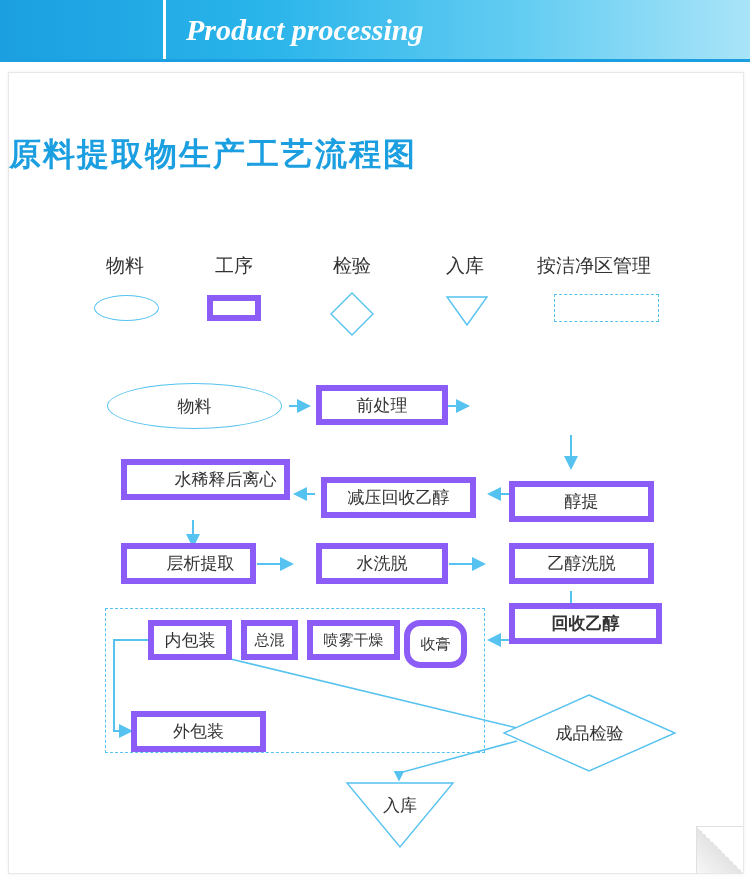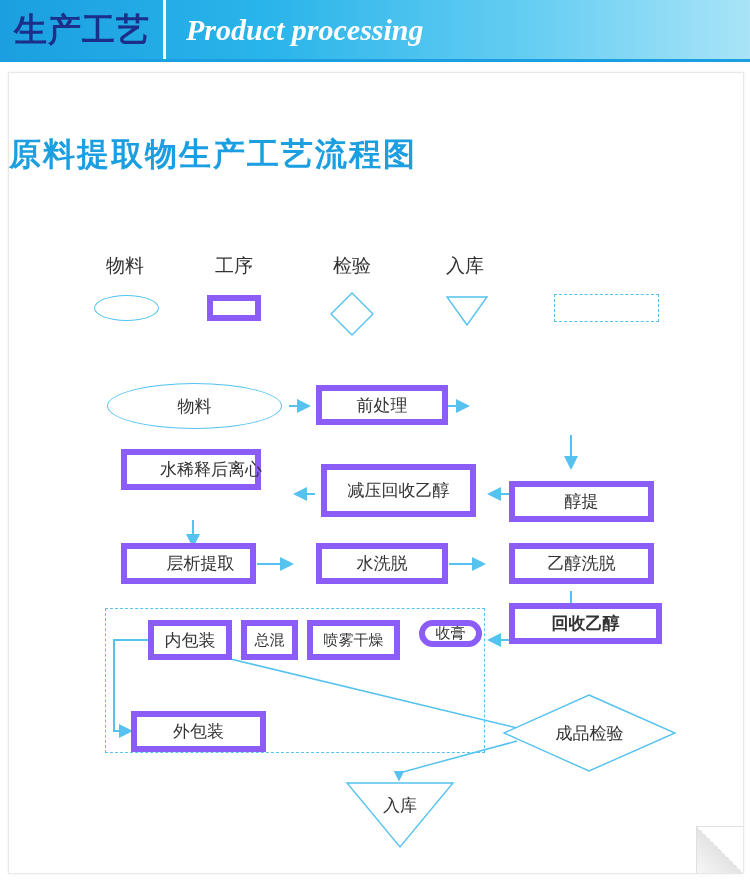--- a/index.html
+++ b/index.html
@@ -157,21 +157,20 @@
     font-family: "Liberation Sans", sans-serif;
     letter-spacing: 0.5px;
   }
 </style>
 </head>
 <body>
 
 <div id="page">
 
   <div id="header">
-    <div id="header-cn">生产工艺</div>
     <div id="header-sep"></div>
     <div id="header-en">Product processing</div>
   </div>
   <div id="header-underline"></div>
 
   <div id="paper">
 
     <div id="title">原料提取物生产工艺流程图</div>
 
     <svg class="lines" viewBox="0 0 734 800">
@@ -205,51 +204,52 @@
 
       <line x1="508" y1="655" x2="205" y2="582" stroke="#55c2ef" stroke-width="1.5"></line>
 
       <polyline points="508,668 390,700 390,707" fill="none" stroke="#55c2ef" stroke-width="1.5" marker-end="url(#ah)"></polyline>
     </svg>
 
     <div class="legend-label" style="left:56px; top:180px; width:120px;">物料</div>
     <div class="legend-label" style="left:165px; top:180px; width:120px;">工序</div>
     <div class="legend-label" style="left:283px; top:180px; width:120px;">检验</div>
     <div class="legend-label" style="left:396px; top:180px; width:120px;">入库</div>
+    <div class="legend-label" style="left:500px; top:180px; width:170px;">按洁净区管理</div>
 
     <div class="node ellipse" style="left:85px; top:222px; width:65px; height:26px;"></div>
     <div class="node rect" style="left:198px; top:222px; width:54px; height:26px;"></div>
     <div class="diamond-wrap" style="left:320px; top:218px; width:46px; height:46px;">
       <svg width="46" height="46" viewBox="0 0 46 46">
           <polygon points="23,2 44,23 23,44 2,23" fill="#ffffff" stroke="#55c2ef" stroke-width="1.4"></polygon>
         </svg>
     </div>
     <div class="triangle-wrap" style="left:436px; top:222px; width:44px; height:32px;">
       <svg width="44" height="32" viewBox="0 0 44 32">
           <polygon points="2,2 42,2 22,30" fill="#ffffff" stroke="#55c2ef" stroke-width="1.4"></polygon>
         </svg>
     </div>
     <div class="dashed-box" style="left:545px; top:221px; width:105px; height:28px;"></div>
 
     <div class="node ellipse" style="left:98px; top:310px; width:175px; height:46px;">物料</div>
     <div class="node rect" style="left:307px; top:312px; width:132px; height:40px;">前处理</div>
 
-    <div class="node rect" style="left:112px; top:376px; width:140px; height:41px;padding-left:40px;">水稀释后离心</div>
-    <div class="node rect" style="left:312px; top:391px; width:155px; height:53px;">减压回收乙醇</div>
+    <div class="node rect" style="left:112px; top:386px; width:169px; height:41px;padding-left:40px;">水稀释后离心</div>
+    <div class="node rect" style="left:312px; top:404px; width:155px; height:41px;">减压回收乙醇</div>
     <div class="node rect" style="left:500px; top:400px; width:145px; height:41px;margin-top:8px;">醇提</div>
 
     <div class="node rect" style="left:112px; top:470px; width:135px; height:41px;padding-left:24px;">层析提取</div>
     <div class="node rect" style="left:307px; top:470px; width:132px; height:41px;">水洗脱</div>
     <div class="node rect" style="left:500px; top:470px; width:145px; height:41px;">乙醇洗脱</div>
 
     <div class="dashed-box" style="left:96px; top:535px; width:380px; height:145px;"></div>
     <div class="node rect" style="left:139px; top:547px; width:84px; height:40px;">内包装</div>
     <div class="node rect" style="left:232px; top:547px; width:57px; height:40px; font-size:15px;">总混</div>
     <div class="node rect" style="left:298px; top:547px; width:93px; height:40px; font-size:15px;font-family:Liberation Mono, monospace;">喷雾干燥</div>
-    <div class="node rect" style="left:410px; top:547px; width:63px; height:27px; font-size:15px;border-radius:16px;">收膏</div>
+    <div class="node rect" style="left:395px; top:547px; width:63px; height:48px; font-size:15px;border-radius:16px;">收膏</div>
     <div class="node rect" style="left:500px; top:530px; width:153px; height:41px;font-weight:bold;">回收乙醇</div>
 
     <div class="node rect" style="left:122px; top:638px; width:135px; height:41px;">外包装</div>
     <div class="diamond-wrap" style="left:493px; top:620px; width:175px; height:80px;">
       <svg width="175" height="80" viewBox="0 0 175 80">
         <polygon points="87,2 173,40 87,78 2,40" fill="#ffffff" stroke="#55c2ef" stroke-width="1.4"></polygon>
       </svg>
       <div class="node" style="left:0; top:0; width:175px; height:80px;">成品检验</div>
     </div>
 

